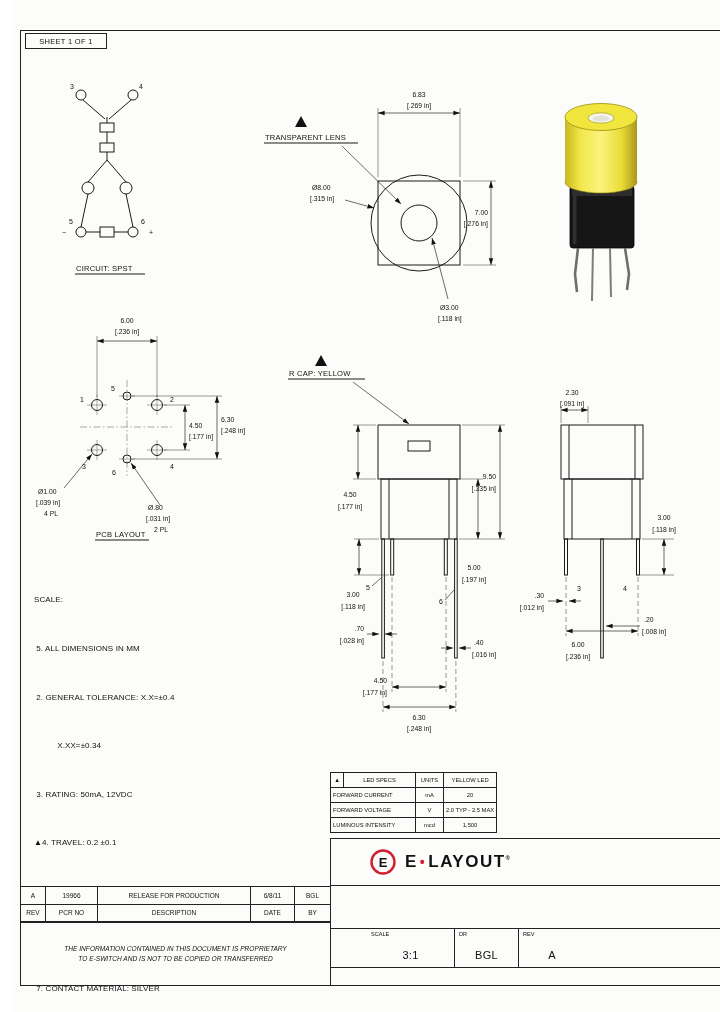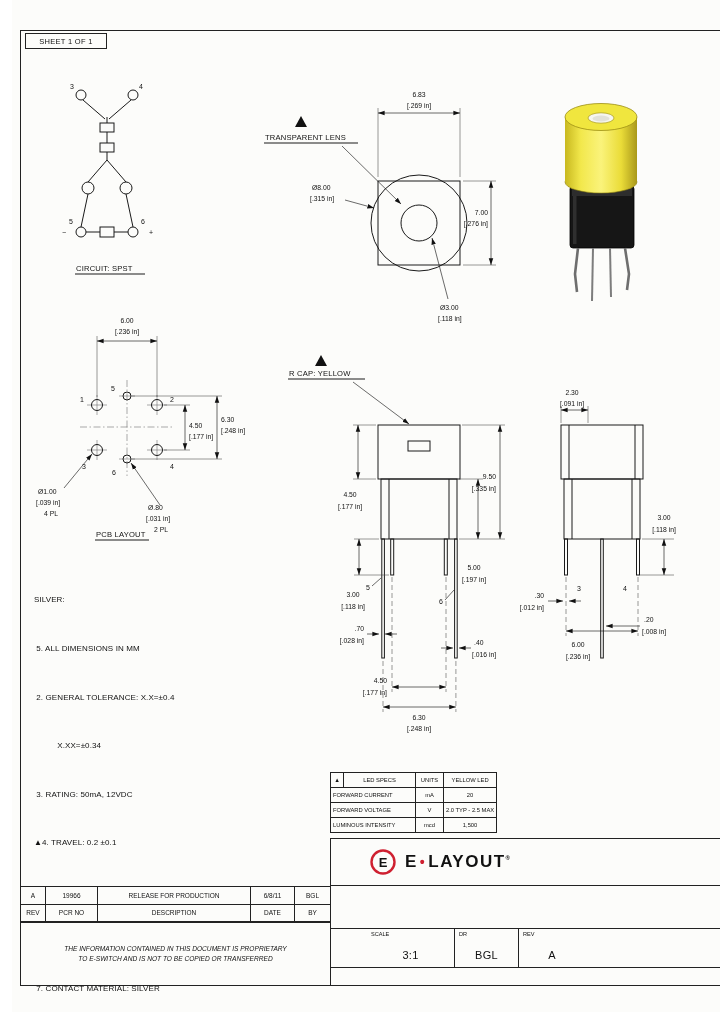--- a/index.html
+++ b/index.html
@@ -288,21 +288,21 @@
       <text class="d" x="652" y="532" text-anchor="middle">[.118 in]</text>
       <line class="ext2" x1="554" y1="577" x2="554" y2="636"></line>
       <line class="ext2" x1="626" y1="577" x2="626" y2="636"></line>
       <line class="dim" x1="554" y1="631" x2="626" y2="631" marker-start="url(#arr)" marker-end="url(#arr)"></line>
       <text class="d" x="566" y="647" text-anchor="middle">6.00</text>
       <text class="d" x="566" y="659" text-anchor="middle">[.236 in]</text>
     </g>
   </svg>
 
   <div class="notes">
-    <div>SILVER:</div>
+    <div>SCALE:</div>
     <div> 5. ALL DIMENSIONS IN MM</div>
     <div> 2. GENERAL TOLERANCE: X.X=±0.4</div>
     <div>          X.XX=±0.34</div>
     <div> 3. RATING: 50mA, 12VDC</div>
     <div>▲4. TRAVEL: 0.2 ±0.1</div>
     <div> 5. OPERATING FORCE: 160±50gf</div>
     <div> 6. CONTACT RESISTANCE: 100m-Ohms MAX</div>
     <div> 7. CONTACT MATERIAL: SILVER</div>
     
     

